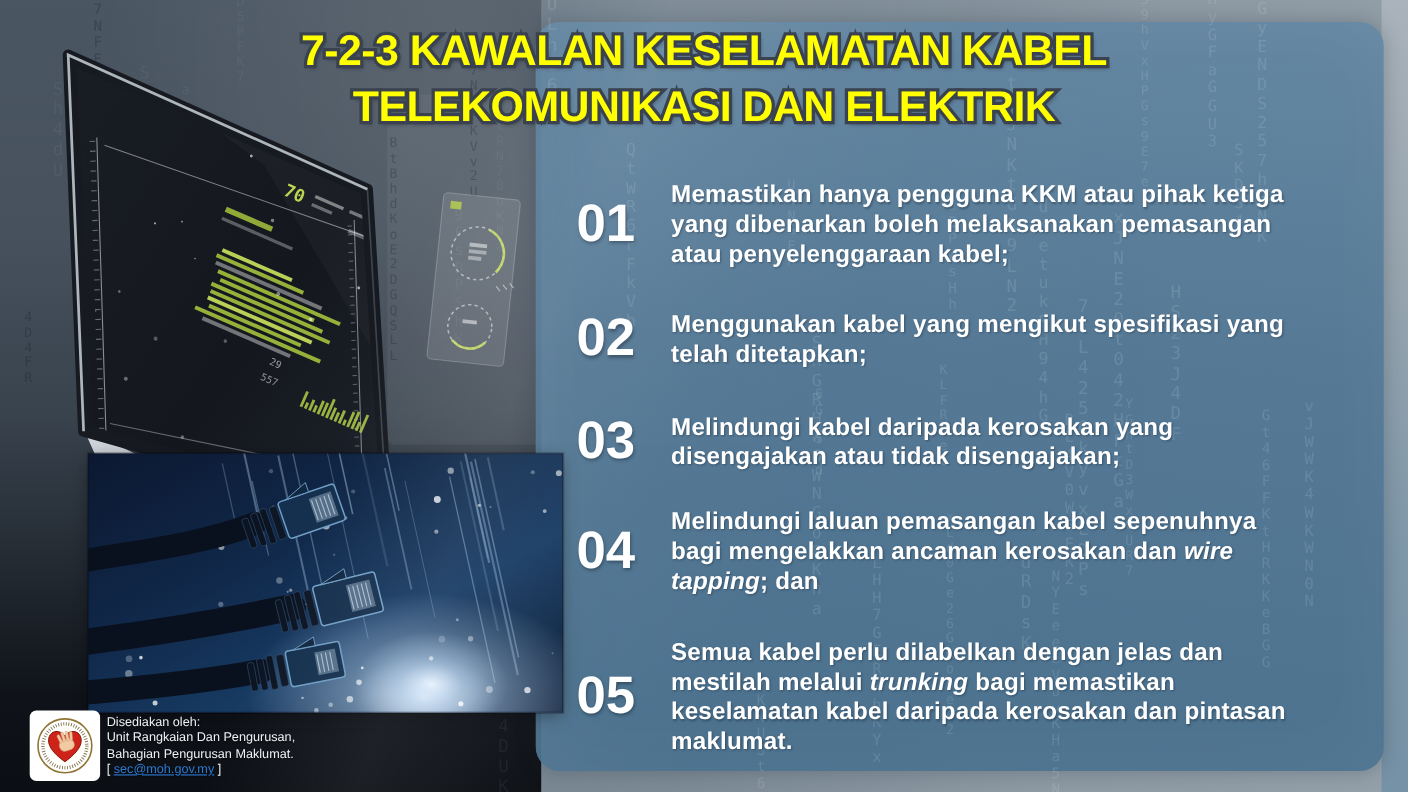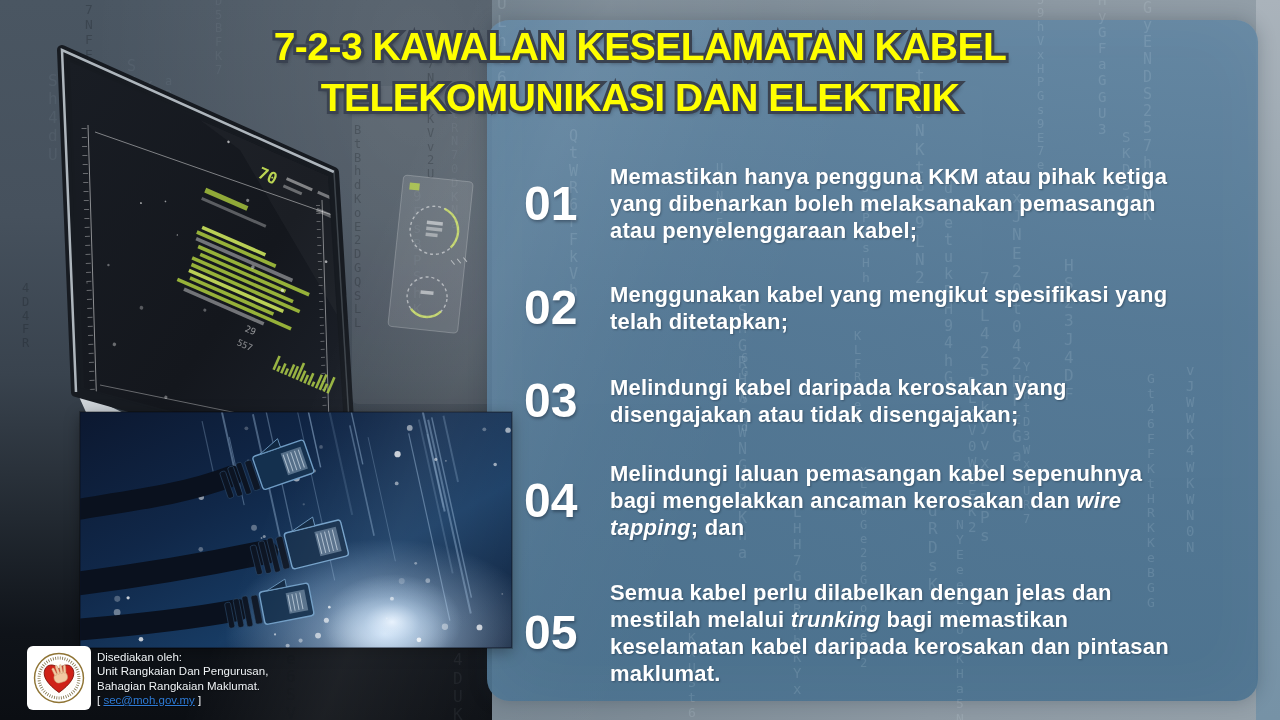--- a/index.html
+++ b/index.html
@@ -781,18 +781,18 @@
           <rect x="27.2" y="19" width="2.7" height="9" rx="1.3" fill="#f2c9a2" stroke="#caa076" stroke-width=".5" transform="rotate(-8 28.5 23)"></rect>
           <rect x="31.2" y="17.6" width="2.7" height="10" rx="1.3" fill="#f2c9a2" stroke="#caa076" stroke-width=".5"></rect>
           <rect x="35.2" y="18" width="2.7" height="10" rx="1.3" fill="#f2c9a2" stroke="#caa076" stroke-width=".5" transform="rotate(7 36.5 23)"></rect>
           <rect x="39" y="19.6" width="2.6" height="9" rx="1.3" fill="#f2c9a2" stroke="#caa076" stroke-width=".5" transform="rotate(14 40 24)"></rect>
         </g>
       </svg>
     </div>
     <div class="credits">
       <span>Disediakan oleh:</span><br>
       <span>Unit Rangkaian Dan Pengurusan,</span><br>
-      <span>Bahagian Rangkaian Maklumat.</span><br>
+      <span>Bahagian Pengurusan Maklumat.</span><br>
       <span>[ </span><a>sec@moh.gov.my</a><span> ]</span>
     </div>
   </div>
 
 </div>
 
 </body></html>

